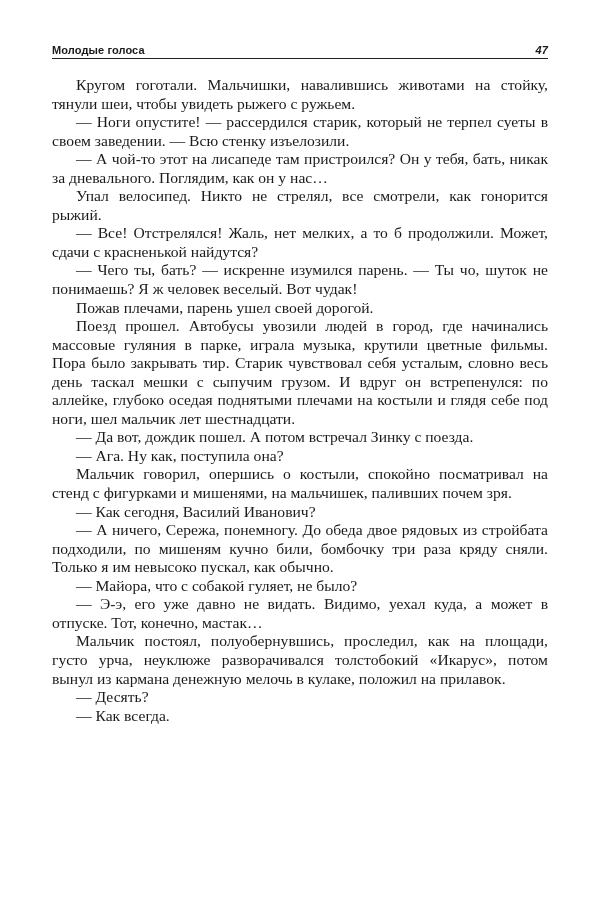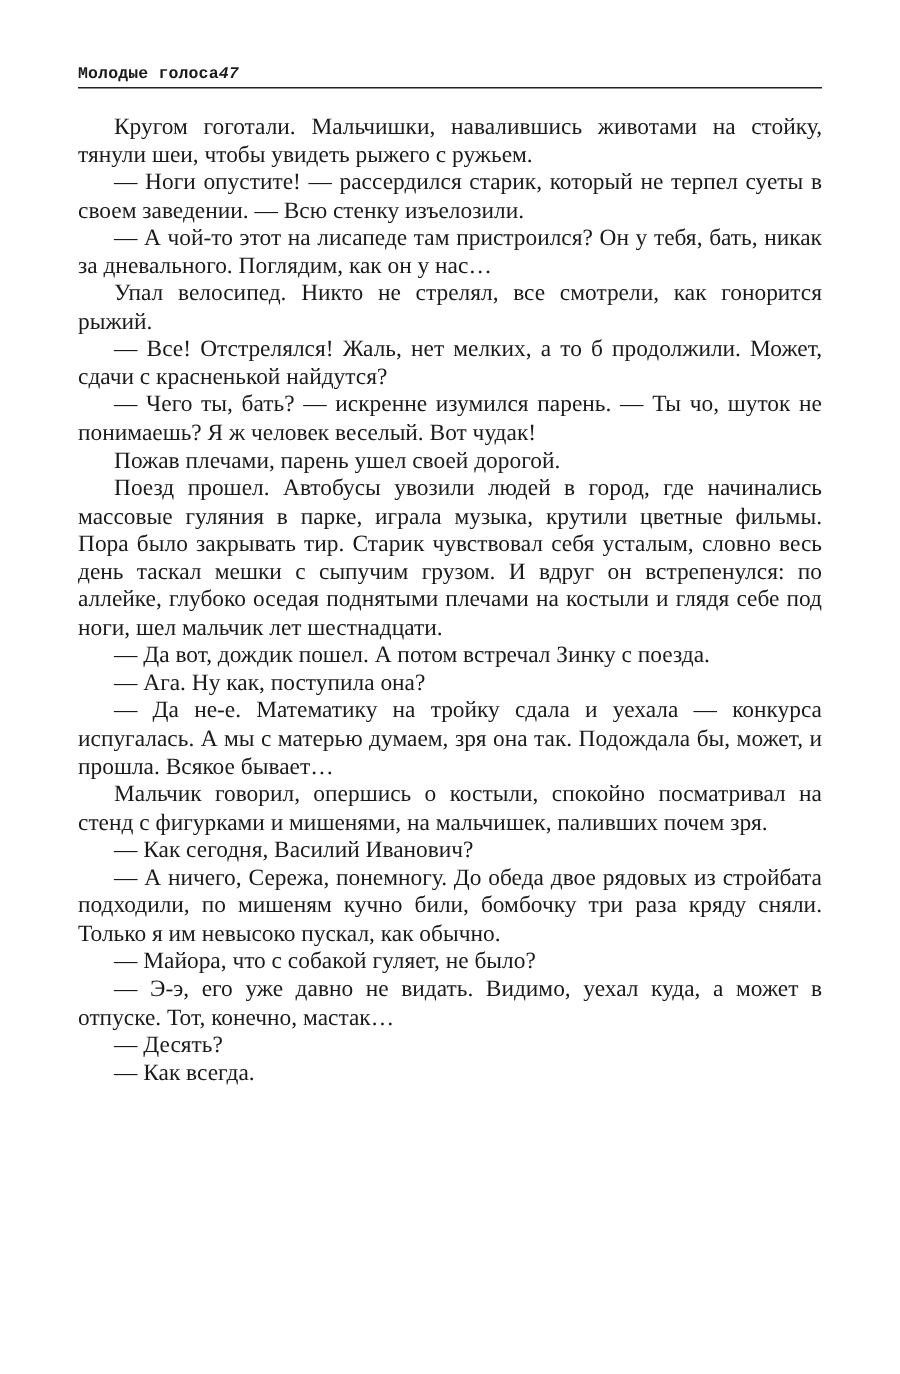--- a/index.html
+++ b/index.html
@@ -2,22 +2,22 @@
 <html><head>
 <meta charset="utf-8">
 <style>
   html, body { margin: 0; padding: 0; background: #ffffff; }
   body { width: 600px; height: 916px; position: relative; overflow: hidden; }
   .page {
     position: absolute; left: 52px; top: 44px; width: 496px;
     color: #1a1a1a;
   }
   .running-head {
-    display: flex; justify-content: flex-start; align-items: flex-end;
-    font-family: Liberation Mono, monospace; font-weight: bold; font-size: 11px;
+    display: flex; justify-content: space-between; align-items: flex-end;
+    font-family: Liberation Sans, sans-serif; font-weight: bold; font-size: 11px;
     padding-bottom: 2px; border-bottom: 1.4px solid #222;
     letter-spacing: 0.1px;
   }
   .running-head .folio { font-style: italic; }
   .body {
     margin-top: 17px;
     font-family: "Liberation Serif", "DejaVu Serif", serif;
     font-size: 15.6px; line-height: 18.55px;
     text-align: justify;
   }
@@ -35,23 +35,23 @@
     <p>Кругом гоготали. Мальчишки, навалившись животами на стойку, тянули шеи, чтобы увидеть рыжего с ружьем.</p>
     <p>— Ноги опустите! — рассердился старик, который не терпел суеты в своем заведении. — Всю стенку изъелозили.</p>
     <p>— А чой-то этот на лисапеде там пристроился? Он у тебя, бать, никак за дневального. Поглядим, как он у нас…</p>
     <p>Упал велосипед. Никто не стрелял, все смотрели, как гонорится рыжий.</p>
     <p>— Все! Отстрелялся! Жаль, нет мелких, а то б продолжили. Может, сдачи с красненькой найдутся?</p>
     <p>— Чего ты, бать? — искренне изумился парень. — Ты чо, шуток не понимаешь? Я ж человек веселый. Вот чудак!</p>
     <p>Пожав плечами, парень ушел своей дорогой.</p>
     <p>Поезд прошел. Автобусы увозили людей в город, где начинались массовые гуляния в парке, играла музыка, крутили цветные фильмы. Пора было закрывать тир. Старик чувствовал себя усталым, словно весь день таскал мешки с сыпучим грузом. И вдруг он встрепенулся: по аллейке, глубоко оседая поднятыми плечами на костыли и глядя себе под ноги, шел мальчик лет шестнадцати.</p>
     <p>— Да вот, дождик пошел. А потом встречал Зинку с поезда.</p>
     <p>— Ага. Ну как, поступила она?</p>
-    <p>— Да не-е. Математику на тройку сдала и уехала — конкурса испугалась. А мы с матерью думаем, зря она так. Подождала бы, может, и прошла. Всякое бывает…</p>
     <p>Мальчик говорил, опершись о костыли, спокойно посматривал на стенд с фигурками и мишенями, на мальчишек, паливших почем зря.</p>
     <p>— Как сегодня, Василий Иванович?</p>
     <p>— А ничего, Сережа, понемногу. До обеда двое рядовых из стройбата подходили, по мишеням кучно били, бомбочку три раза кряду сняли. Только я им невысоко пускал, как обычно.</p>
     <p>— Майора, что с собакой гуляет, не было?</p>
     <p>— Э-э, его уже давно не видать. Видимо, уехал куда, а может в отпуске. Тот, конечно, мастак…</p>
+    <p>Мальчик постоял, полуобернувшись, проследил, как на площади, густо урча, неуклюже разворачивался толстобокий «Икарус», потом вынул из кармана денежную мелочь в кулаке, положил на прилавок.</p>
     <p>— Десять?</p>
     <p>— Как всегда.</p>
 
   </div>
 </div>
 
 </body></html>

